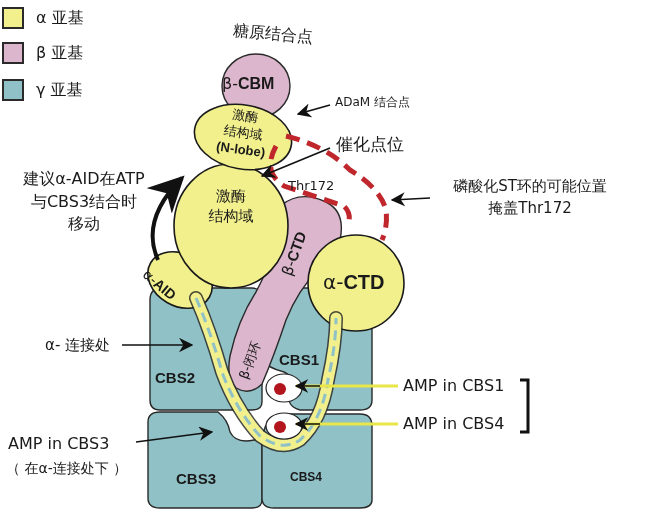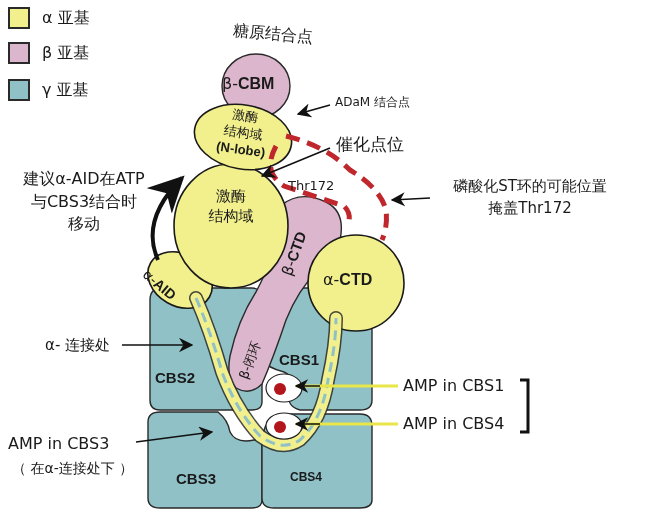--- a/index.html
+++ b/index.html
@@ -2,21 +2,21 @@
 <html><head>
 <meta charset="utf-8">
 <style>
   html, body { margin:0; padding:0; background:#ffffff; }
   #stage { position:relative; width:667px; height:520px; overflow:hidden; background:#fff;
     font-family:"DejaVu Sans","Liberation Sans",sans-serif; color:#1a1a1a; }
   svg#diagram { position:absolute; left:0; top:0; }
   .lbl { position:absolute; white-space:nowrap; font-size:15px; line-height:1.25; }
   .ctr { text-align:center; }
   .bold { font-weight:bold; font-family:"Liberation Sans","DejaVu Sans",sans-serif; }
-  .legend-item { position:absolute; left:8px; height:30px; display:flex; align-items:center; }
+  .legend-item { position:absolute; left:2px; height:30px; display:flex; align-items:center; }
   .swatch { width:22px; height:22px; border:2px solid #2a2a2a; box-sizing:border-box; }
   .legend-text { margin-left:12px; font-size:16px; }
 </style>
 </head>
 <body>
 
 <div id="stage">
 
 <svg id="diagram" width="667" height="520" viewBox="0 0 667 520">
   <defs>
@@ -86,21 +86,21 @@
   <div>激酶</div>
       <div>结构域</div>
       <div class="bold">(N-lobe)</div>
 </div>
 <div class="lbl ctr" style="left:186px;top:186px;width:90px;font-size:15px;line-height:1.35">
   <div>激酶</div>
       <div>结构域</div>
 </div>
 <div class="lbl" style="left:150px;top:266px;font-size:14px;transform:rotate(40deg);transform-origin:left top"><span>α-</span><span class="bold">AID</span></div>
 <div class="lbl" style="left:278px;top:272px;font-size:15px;transform:rotate(-70deg);transform-origin:left top"><span>β-</span><span class="bold">CTD</span></div>
-<div class="lbl" style="left:323px;top:270px;font-size:16px"><span>α-</span><span class="bold">CTD</span></div>
+<div class="lbl" style="left:323px;top:270px;font-size:20px"><span>α-</span><span class="bold">CTD</span></div>
 <div class="lbl" style="left:236px;top:376px;font-size:13px;transform:rotate(-70deg);transform-origin:left top">β-闭环</div>
 <div class="lbl" style="left:288px;top:178px;font-size:13px">Thr172</div>
 <div class="lbl bold" style="left:279px;top:351px;font-size:15px">CBS1</div>
 <div class="lbl bold" style="left:155px;top:369px;font-size:15px">CBS2</div>
 <div class="lbl bold" style="left:176px;top:470px;font-size:15px">CBS3</div>
 <div class="lbl bold" style="left:290px;top:470px;font-size:12px">CBS4</div>
 
 <div class="lbl" style="left:233px;top:24px;font-size:16px;transform:rotate(5deg)">糖原结合点</div>
 <div class="lbl" style="left:335px;top:95px;font-size:12px">ADaM 结合点</div>
 <div class="lbl" style="left:336px;top:134px;font-size:17px">催化点位</div>
@@ -112,21 +112,21 @@
 <div class="lbl ctr" style="left:425px;top:176px;width:210px;font-size:15px;line-height:1.45">
   <div>磷酸化ST环的可能位置</div>
       <div>掩盖Thr172</div>
 </div>
 <div class="lbl" style="left:45px;top:336px;font-size:15px">α- 连接处</div>
 <div class="lbl" style="left:403px;top:376px;font-size:16px">AMP in CBS1</div>
 <div class="lbl" style="left:403px;top:414px;font-size:16px">AMP in CBS4</div>
 <div class="lbl ctr" style="left:540px;top:385px;width:90px;font-size:15px;line-height:1.5">
 </div>
 <div class="lbl" style="left:8px;top:434px;font-size:16px">AMP in CBS3</div>
-<div class="lbl" style="left:12px;top:460px;font-size:14px">（ 在α-连接处下 ）</div>
+<div class="lbl" style="left:6px;top:460px;font-size:14px">（ 在α-连接处下 ）</div>
 
 </div>
 
 <style>
   .gamma { fill:#8fc1c7; stroke:#2a2a2a; stroke-width:1.4; }
   .beta { fill:#dbb6cc; stroke:#2a2a2a; stroke-width:1.4; }
   .alpha { fill:#f2f08c; stroke:#1a1a1a; stroke-width:1.6; }
 </style>
 
 </body></html>

